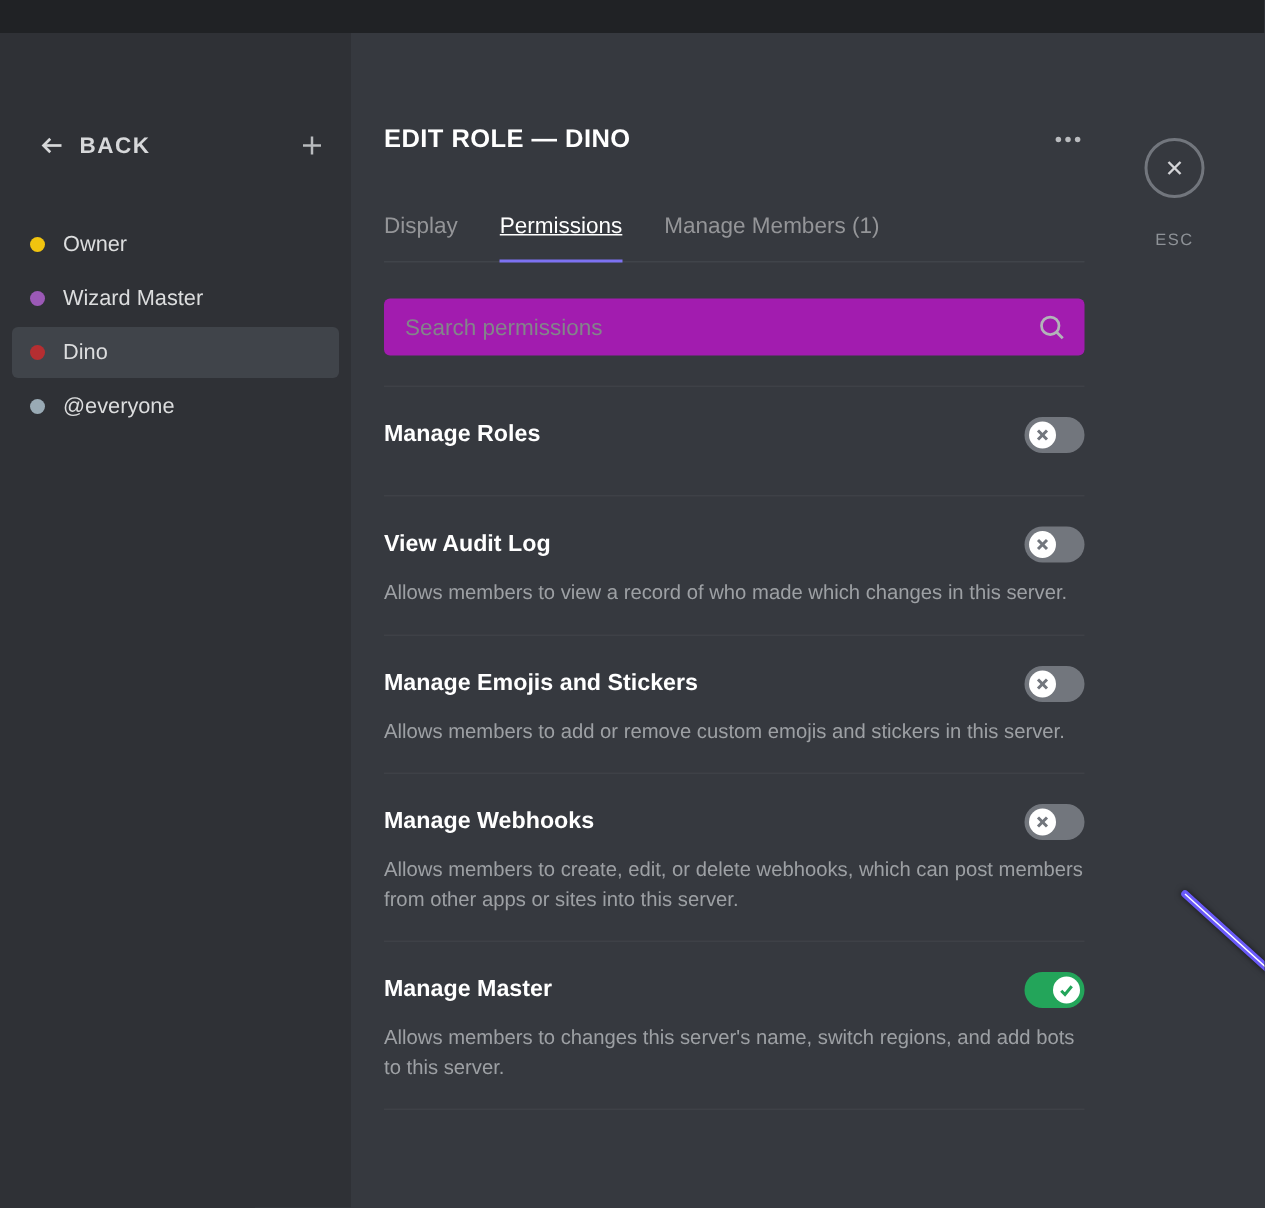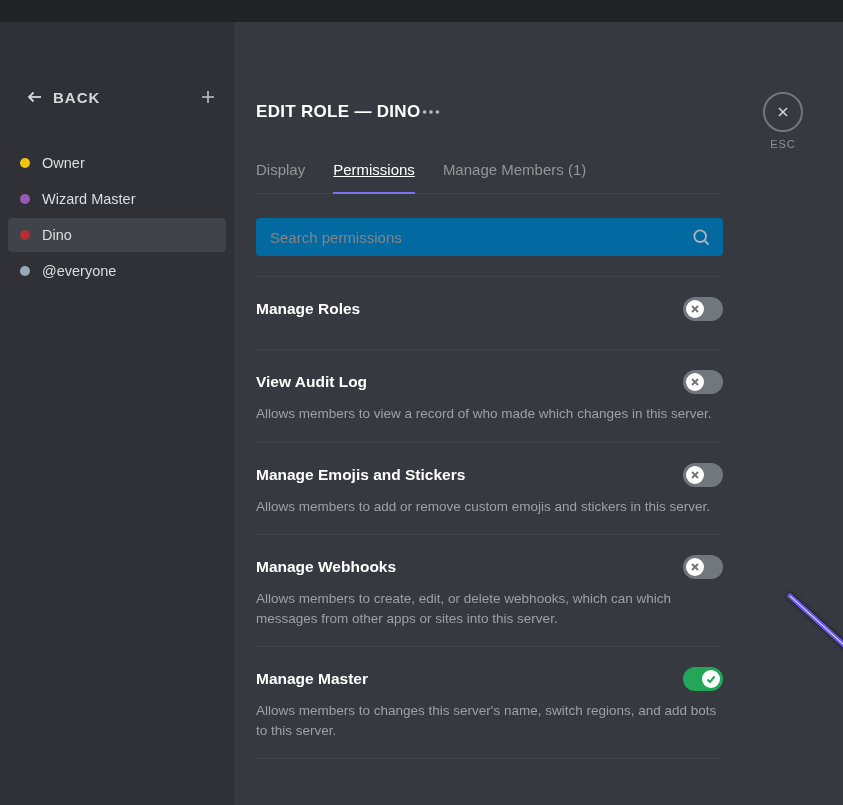--- a/index.html
+++ b/index.html
@@ -77,43 +77,43 @@
   }
   .main {
     flex: 1;
     position: relative;
     padding: 60px 40px 0 22px;
     box-sizing: border-box;
   }
   .header-row {
     display: flex;
     align-items: center;
+    justify-content: space-between;
     padding-right: 80px;
-    margin-top: 19px;
   }
   .title {
     color: #fff;
     font-size: 17px;
     font-weight: 600;
     letter-spacing: 0.3px;
   }
   .more-btn {
     color: #b9bbbe;
     cursor: pointer;
     display:flex;
     align-items:center;
   }
   .esc {
     position: absolute;
     top: 70px;
     right: 40px;
     display: flex;
     flex-direction: column;
     align-items: center;
-    gap: 6px;
+    gap: 22px;
   }
   .esc-circle {
     width: 36px;
     height: 36px;
     border: 2px solid #72767d;
     border-radius: 50%;
     display: flex;
     align-items: center;
     justify-content: center;
     color: #d4d5d8;
@@ -141,21 +141,21 @@
   .tab.active {
     color: #fff;
     border-bottom: 2px solid #7d72f2;
     margin-bottom: -1px;
     text-decoration: underline;
   }
   .search {
     margin-top: 24px;
     margin-right: 80px;
     height: 38px;
-    background: #0369a1;
+    background: #a21caf;
     border-radius: 4px;
     display: flex;
     align-items: center;
     padding: 0 12px;
   }
   .search input {
     flex: 1;
     background: transparent;
     border: none;
     outline: none;
@@ -352,21 +352,21 @@
             <div class="perm-title">Manage Webhooks</div>
             <div class="toggle off">
               <div class="knob">
                 <svg viewBox="0 0 24 24" fill="none" stroke="currentColor" stroke-width="4">
                   <line x1="6" y1="6" x2="18" y2="18"></line>
                   <line x1="18" y1="6" x2="6" y2="18"></line>
                 </svg>
               </div>
             </div>
           </div>
-          <div class="perm-desc">Allows members to create, edit, or delete webhooks, which can which messages from other apps or sites into this server.</div>
+          <div class="perm-desc">Allows members to create, edit, or delete webhooks, which can post members from other apps or sites into this server.</div>
         </div>
         <div class="perm">
           <div class="perm-head">
             <div class="perm-title">Manage Master</div>
             <div class="toggle on">
               <div class="knob">
                 <svg viewBox="0 0 24 24" fill="none" stroke="currentColor" stroke-width="4">
                   <polyline points="5,13 10,18 19,7"></polyline>
                 </svg>
               </div>

